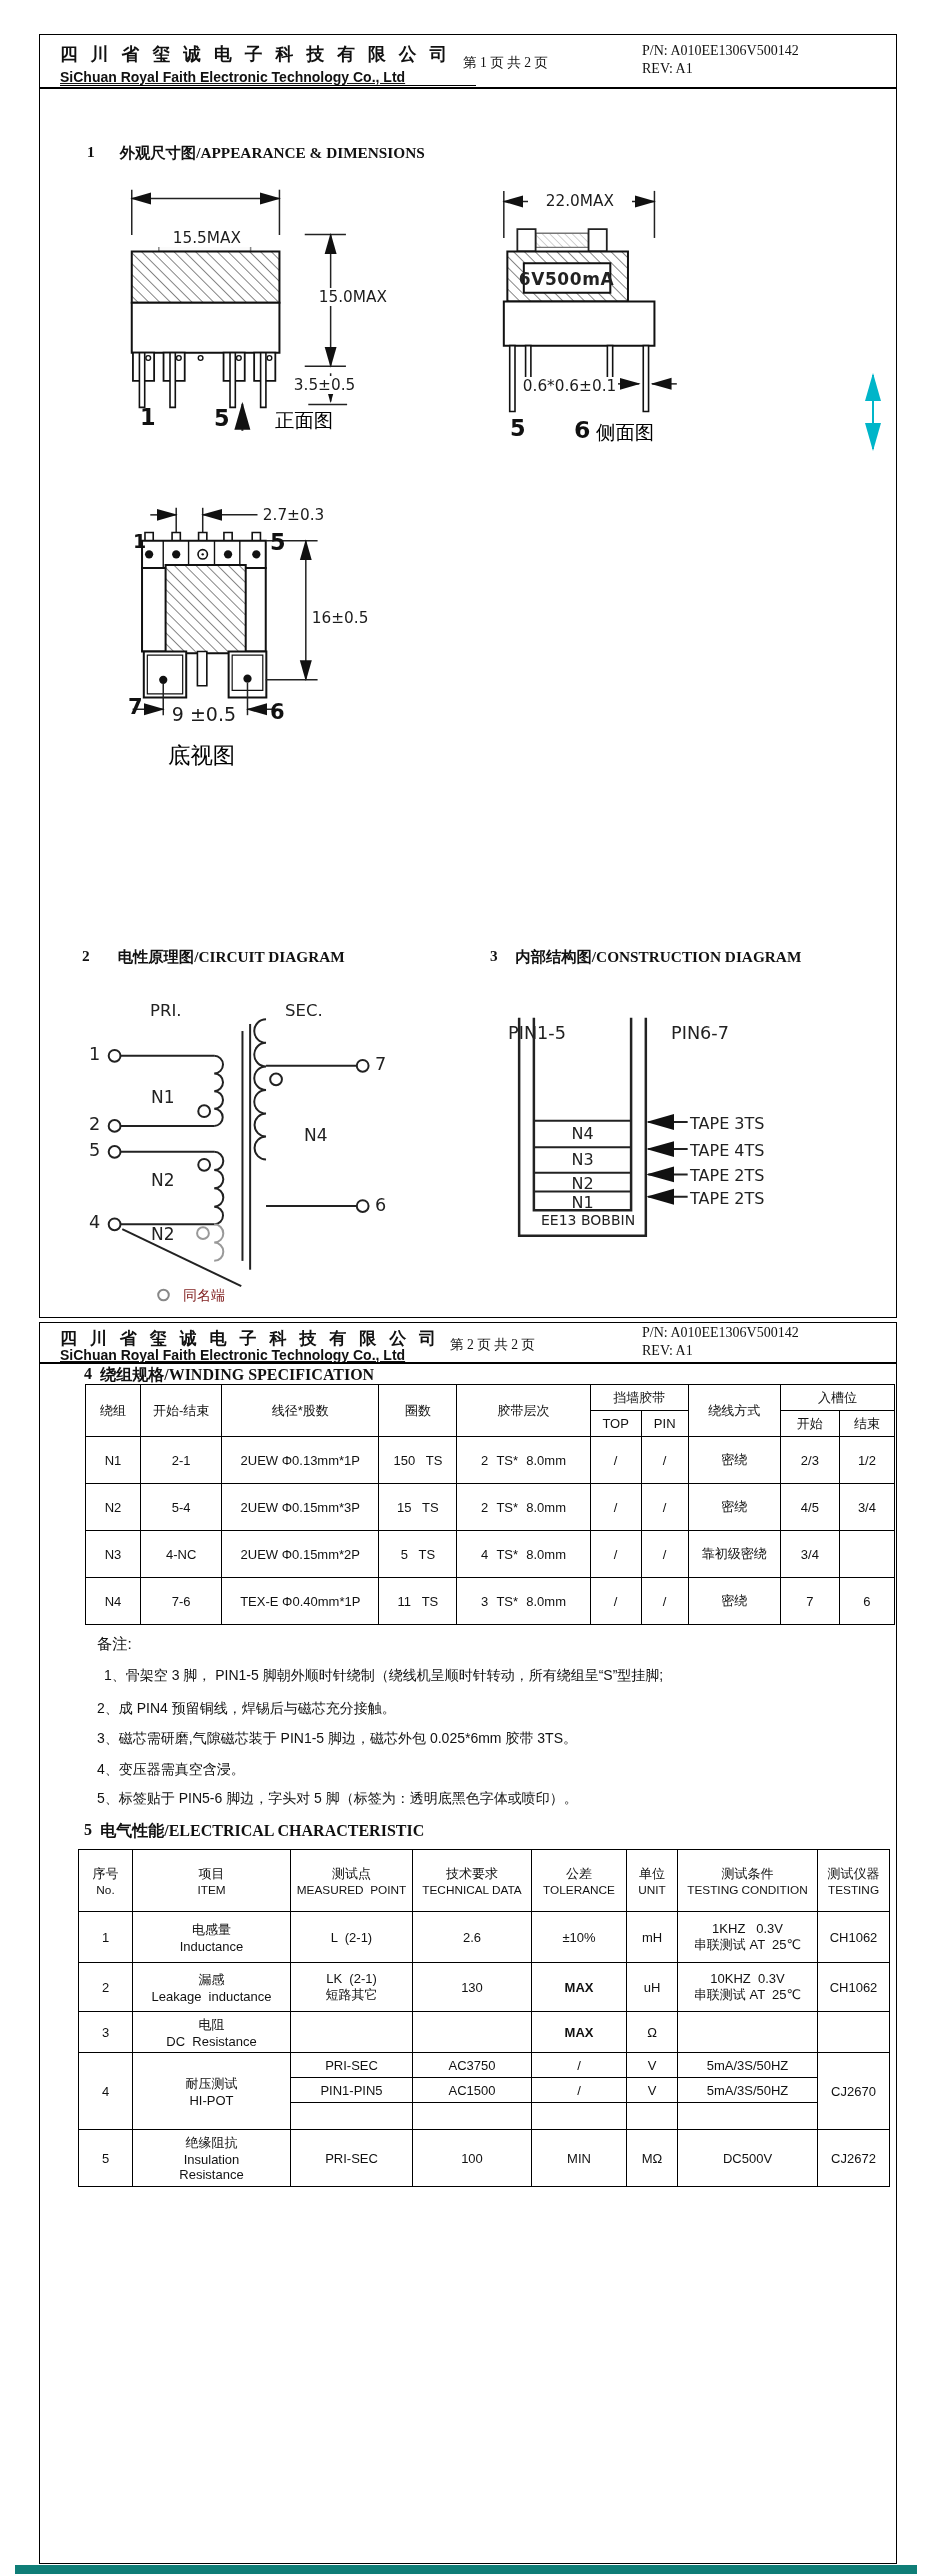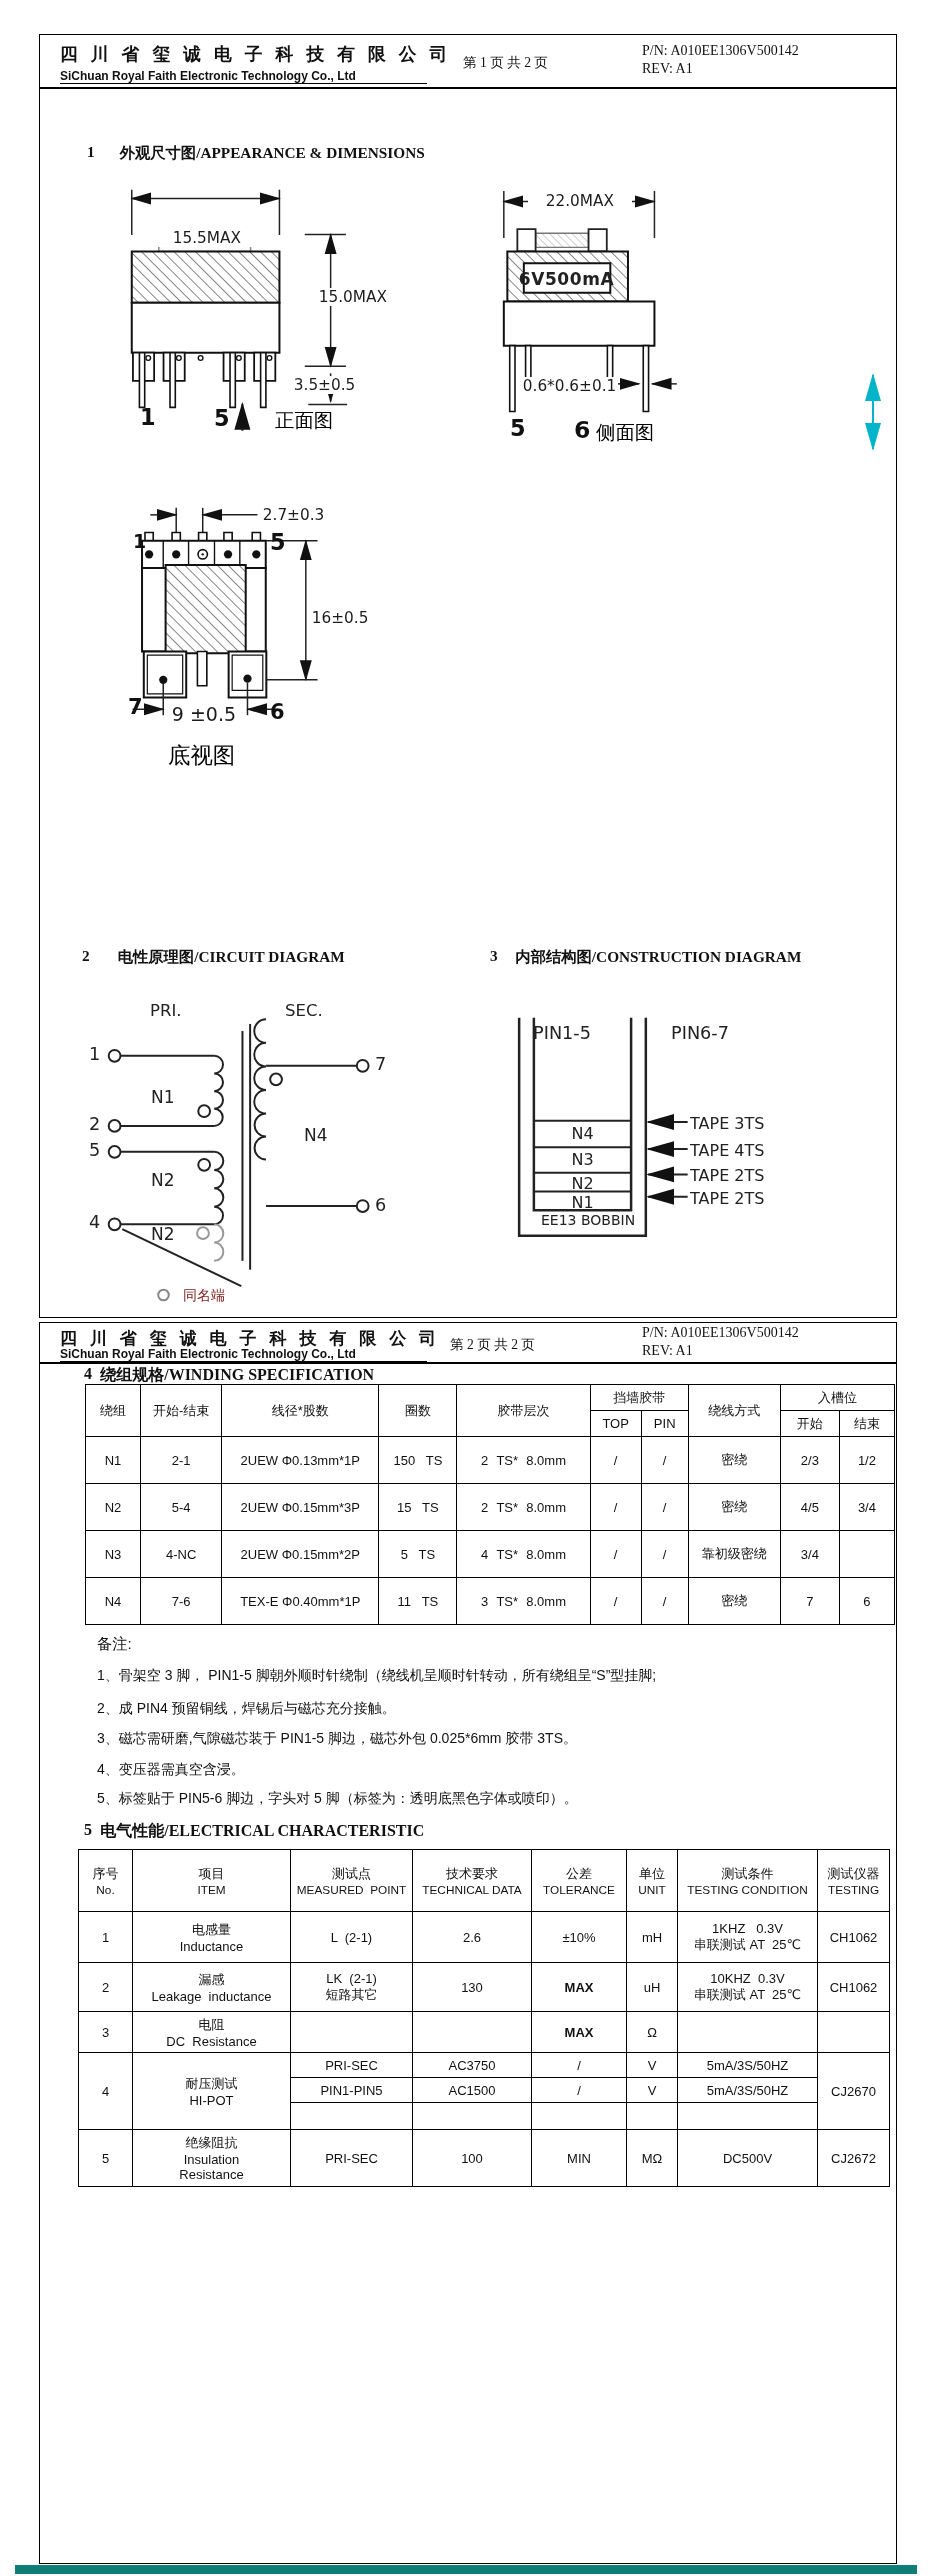--- a/index.html
+++ b/index.html
@@ -1,21 +1,21 @@
 <!DOCTYPE html>
 <html style="font-size:9.4px"><head>
 <meta charset="utf-8">
 <style>
   html,body{margin:0;padding:0;}
   body{width:934px;height:2576px;position:relative;background:#fff;
        font-family:"Liberation Sans","DejaVu Sans",sans-serif;color:#111;}
   .page{position:absolute;border:1.2px solid #000;background:#fff;}
   .rule{position:absolute;left:0;width:100%;height:1.8px;background:#000;}
   .company{position:absolute;font-size:17.7px;font-weight:bold;letter-spacing:4.1px;white-space:nowrap;}
-  .companyEn{position:absolute;font-size:12px;font-weight:bold;border-bottom:1.5px solid #000;padding-right:71px;white-space:nowrap;}
+  .companyEn{position:absolute;font-size:14px;font-weight:bold;border-bottom:1.5px solid #000;padding-right:71px;white-space:nowrap;text-decoration:underline;}
   .pageinfo{position:absolute;font-size:13.6px;font-family:"Liberation Serif","DejaVu Serif",serif;white-space:nowrap;}
   .pnrev{position:absolute;font-size:14px;font-family:"Liberation Serif","DejaVu Serif",serif;white-space:nowrap;}
   .sech{position:absolute;display:flex;font-weight:bold;font-size:15.3px;white-space:nowrap;
         font-family:"Liberation Serif","DejaVu Sans",serif;}
   .dim{position:absolute;font-size:15.3px;color:#1c1c1c;background:#fff;padding:0 1.8px;white-space:pre;
        font-family:"DejaVu Sans",sans-serif;}
   .pinlbl{position:absolute;font-weight:bold;color:#111;font-family:"DejaVu Sans",sans-serif;white-space:nowrap;}
   .cap{position:absolute;color:#000;white-space:nowrap;}
   .cadtxt{position:absolute;color:#222;font-family:"DejaVu Sans",sans-serif;white-space:nowrap;}
   svg{position:absolute;overflow:visible;}
@@ -226,21 +226,21 @@
     <polyline points="49,13 49,340 214,340 214,13" fill="none" stroke="#222" stroke-width="2.5"></polyline>
     <line x1="49" y1="188" x2="214" y2="188" stroke="#222" stroke-width="2"></line>
     <line x1="49" y1="233" x2="214" y2="233" stroke="#222" stroke-width="2"></line>
     <line x1="49" y1="276" x2="214" y2="276" stroke="#222" stroke-width="2"></line>
     <line x1="49" y1="308" x2="214" y2="308" stroke="#222" stroke-width="2"></line>
     <line x1="243" y1="190" x2="310" y2="190" stroke="#222" stroke-width="2" marker-start="url(#arr)"></line>
     <line x1="243" y1="236" x2="310" y2="236" stroke="#222" stroke-width="2" marker-start="url(#arr)"></line>
     <line x1="243" y1="279" x2="310" y2="279" stroke="#222" stroke-width="2" marker-start="url(#arr)"></line>
     <line x1="243" y1="317" x2="310" y2="317" stroke="#222" stroke-width="2" marker-start="url(#arr)"></line>
   </svg>
-  <div class="cadtxt" style="left:468px;top:988px;font-size:17.7px;margin-left:25px;">PIN1-5</div>
+  <div class="cadtxt" style="left:468px;top:988px;font-size:17.7px;">PIN1-5</div>
   <div class="cadtxt" style="left:631px;top:988px;font-size:17.7px;">PIN6-7</div>
   <div class="cadtxt" style="left:522px;top:1089px;width:41px;text-align:center;font-size:16px;">N4</div>
   <div class="cadtxt" style="left:522px;top:1115px;width:41px;text-align:center;font-size:16px;">N3</div>
   <div class="cadtxt" style="left:522px;top:1139px;width:41px;text-align:center;font-size:16px;">N2</div>
   <div class="cadtxt" style="left:522px;top:1158px;width:41px;text-align:center;font-size:16px;">N1</div>
   <div class="cadtxt" style="left:501px;top:1177px;width:94px;text-align:center;font-size:14px;">EE13 BOBBIN</div>
   <div class="cadtxt" style="left:650px;top:1079px;font-size:16px;">TAPE 3TS</div>
   <div class="cadtxt" style="left:650px;top:1106px;font-size:16px;">TAPE 4TS</div>
   <div class="cadtxt" style="left:650px;top:1131px;font-size:16px;">TAPE 2TS</div>
   <div class="cadtxt" style="left:650px;top:1154px;font-size:16px;">TAPE 2TS</div>
@@ -378,21 +378,21 @@
       <td>/</td>
       <td>/</td>
       <td>密绕</td>
       <td>7</td>
       <td>6</td>
     </tr>
   </tbody>
     </table>
 
   <div class="note" style="left:57px;top:311px;font-size:15.3px;">备注:</div>
-  <div class="note" style="left:57px;top:344px;">1、骨架空 3 脚， PIN1-5 脚朝外顺时针绕制（绕线机呈顺时针转动，所有绕组呈“S”型挂脚;</div>
+  <div class="note" style="left:64px;top:344px;">1、骨架空 3 脚， PIN1-5 脚朝外顺时针绕制（绕线机呈顺时针转动，所有绕组呈“S”型挂脚;</div>
   <div class="note" style="left:57px;top:377px;">2、成 PIN4 预留铜线，焊锡后与磁芯充分接触。</div>
   <div class="note" style="left:57px;top:407px;">3、磁芯需研磨,气隙磁芯装于 PIN1-5 脚边，磁芯外包 0.025*6mm 胶带 3TS。</div>
   <div class="note" style="left:57px;top:438px;">4、变压器需真空含浸。</div>
   <div class="note" style="left:57px;top:467px;">5、标签贴于 PIN5-6 脚边，字头对 5 脚（标签为：透明底黑色字体或喷印）。</div>
 
   <div class="sech" style="left:44px;top:498px;gap:8.2px;font-size:16px;">
     <span>5</span>
     <span>电气性能/ELECTRICAL CHARACTERISTIC</span>
   </div>
 

